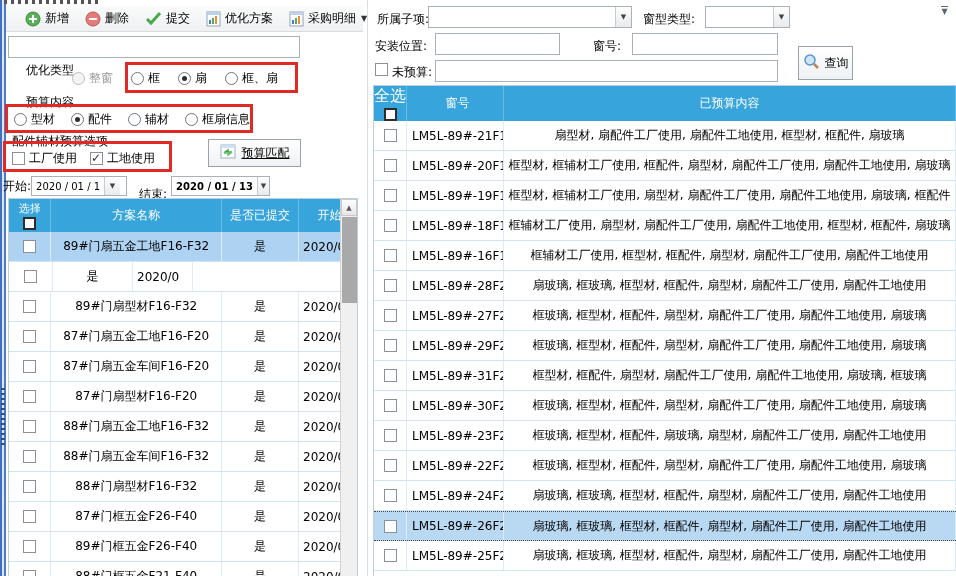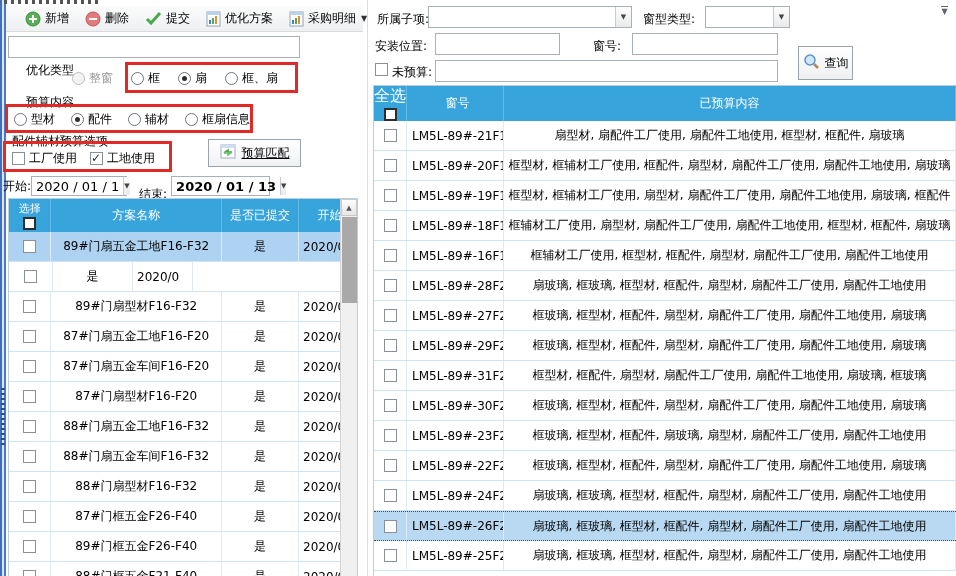--- a/index.html
+++ b/index.html
@@ -42,21 +42,21 @@
   .cb { width:13px; height:13px; border:1px solid #8a9097; background:#fff; position:relative; flex:0 0 13px; }
   .cb.on::after { content:'✓'; position:absolute; left:0; top:-2px; font-size:12px; font-weight:bold; color:#2d2d2d; }
   .redbox { position:absolute; border:3px solid #e12a25; z-index:6; pointer-events:none; }
 
   .match-btn { position:absolute; left:208px; top:139px; width:93px; height:28px;
     background:linear-gradient(180deg,#ffffff,#f0f1f3); border:1px solid #9aa3ad;
     display:flex; align-items:center; justify-content:center; gap:6px;text-decoration:underline; }
 
   .date-row { position:absolute; left:3px; top:176px; height:20px; display:flex; align-items:center; }
   .date-combo { height:20px; border:1px solid #a9b0b8; background:#fff; display:flex; align-items:center; }
-  .date-combo .val { padding:0 4px; white-space:nowrap; font-size:13px; }
+  .date-combo .val { padding:0 4px; white-space:nowrap; font-size:10px; }
   .combo-arrow { width:16px; height:100%; border-left:1px solid #c6cbd1;
     background:linear-gradient(180deg,#fdfdfd,#e8eaec); display:flex; align-items:center; justify-content:center;
     font-size:7px; color:#444; }
 
   
   .tbl { position:absolute; background:#fff; overflow:hidden; border:1px solid #b9cede; border-bottom:none; }
   .thead { display:flex; background:#38a4dc; color:#fff; }
   .th { border-right:1px solid #63bbe6; display:flex; align-items:center; justify-content:center;
     flex-direction:column; gap:1px; overflow:hidden; white-space:nowrap; }
   .trow { display:flex; border-bottom:1px solid #cfe4f4; background:#fff; align-items:stretch; }

